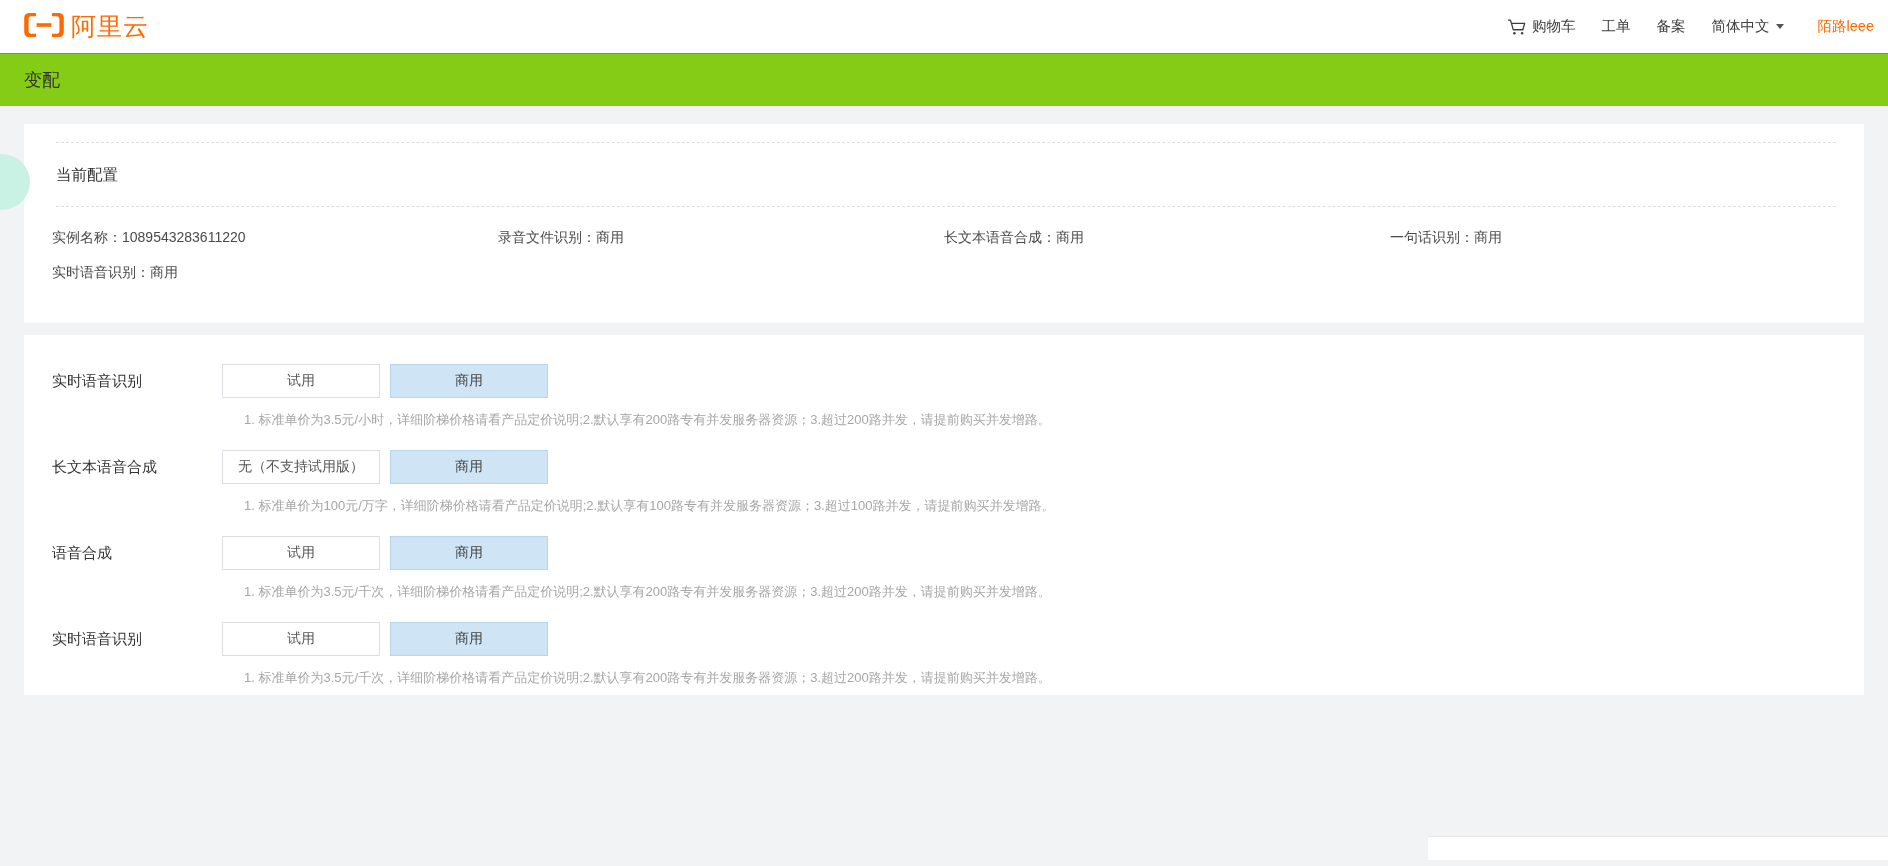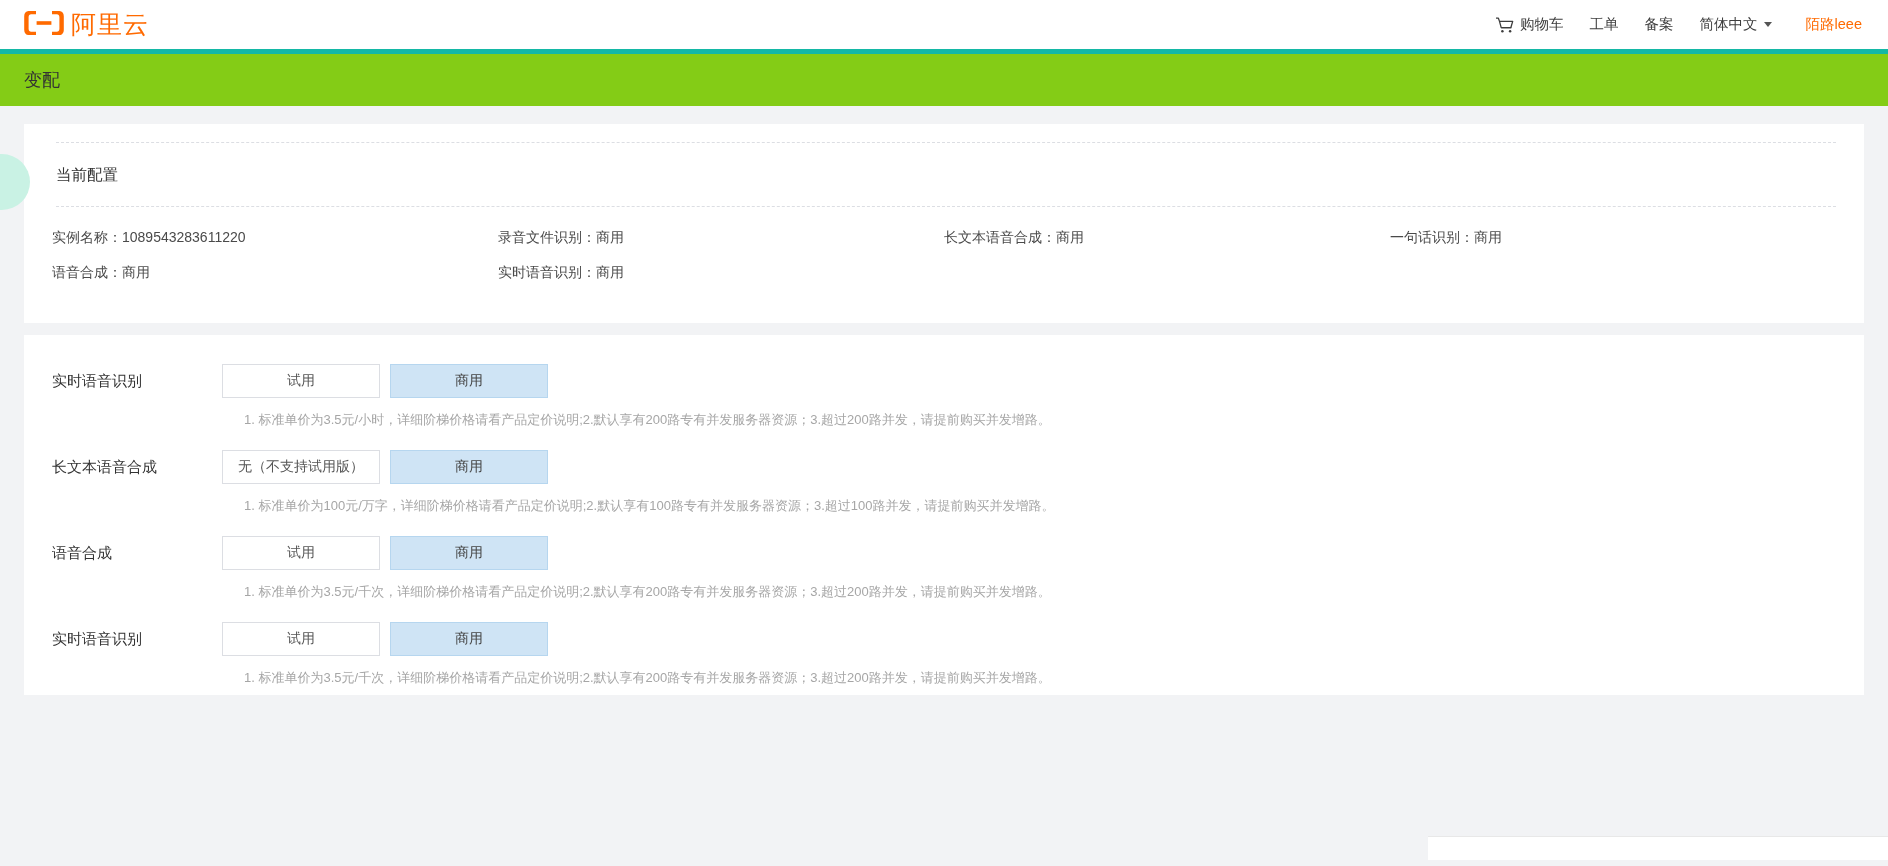--- a/index.html
+++ b/index.html
@@ -11,41 +11,41 @@
     overflow: hidden;
   }
 
   
   .topbar {
     position: relative;
     height: 54px;
     background: #ffffff;
     display: flex;
     align-items: center;
-    border-bottom: 5px solid #14b8a6;
+    border-bottom: 1px solid #14b8a6;
   }
   .logo-wrap {
     display: flex;
     align-items: center;
     margin-left: 24px;
     height: 100%;
   }
   .logo-mark { display: block; }
   .logo-text {
     margin-left: 7px;
     font-size: 25px;
     color: #ff6a00;
     letter-spacing: 1px;
     font-weight: 500;
   }
   .nav {
     margin-left: auto;
     display: flex;
     align-items: center;
-    padding-right: 26px;
+    padding-right: 14px;
     height: 100%;
   }
   .nav-item {
     display: flex;
     align-items: center;
     font-size: 14.5px;
     color: #3d3d3d;
     margin-left: 26px;
     cursor: pointer;
     white-space: nowrap;
@@ -254,21 +254,20 @@
 
     <div class="section-head">
       <span class="section-title">当前配置</span>
     </div>
 
     <div class="cfg-grid">
       <div class="cfg-item">实例名称：1089543283611220</div>
       <div class="cfg-item">录音文件识别：商用</div>
       <div class="cfg-item">长文本语音合成：商用</div>
       <div class="cfg-item">一句话识别：商用</div>
-      <div class="cfg-item">语音合成：商用</div>
       <div class="cfg-item">实时语音识别：商用</div>
     </div>
   </div>
 
   <div class="card options">
 
     <div class="opt-row">
       <div class="opt-line">
         <div class="opt-label">实时语音识别</div>
         <div class="btn-group">

